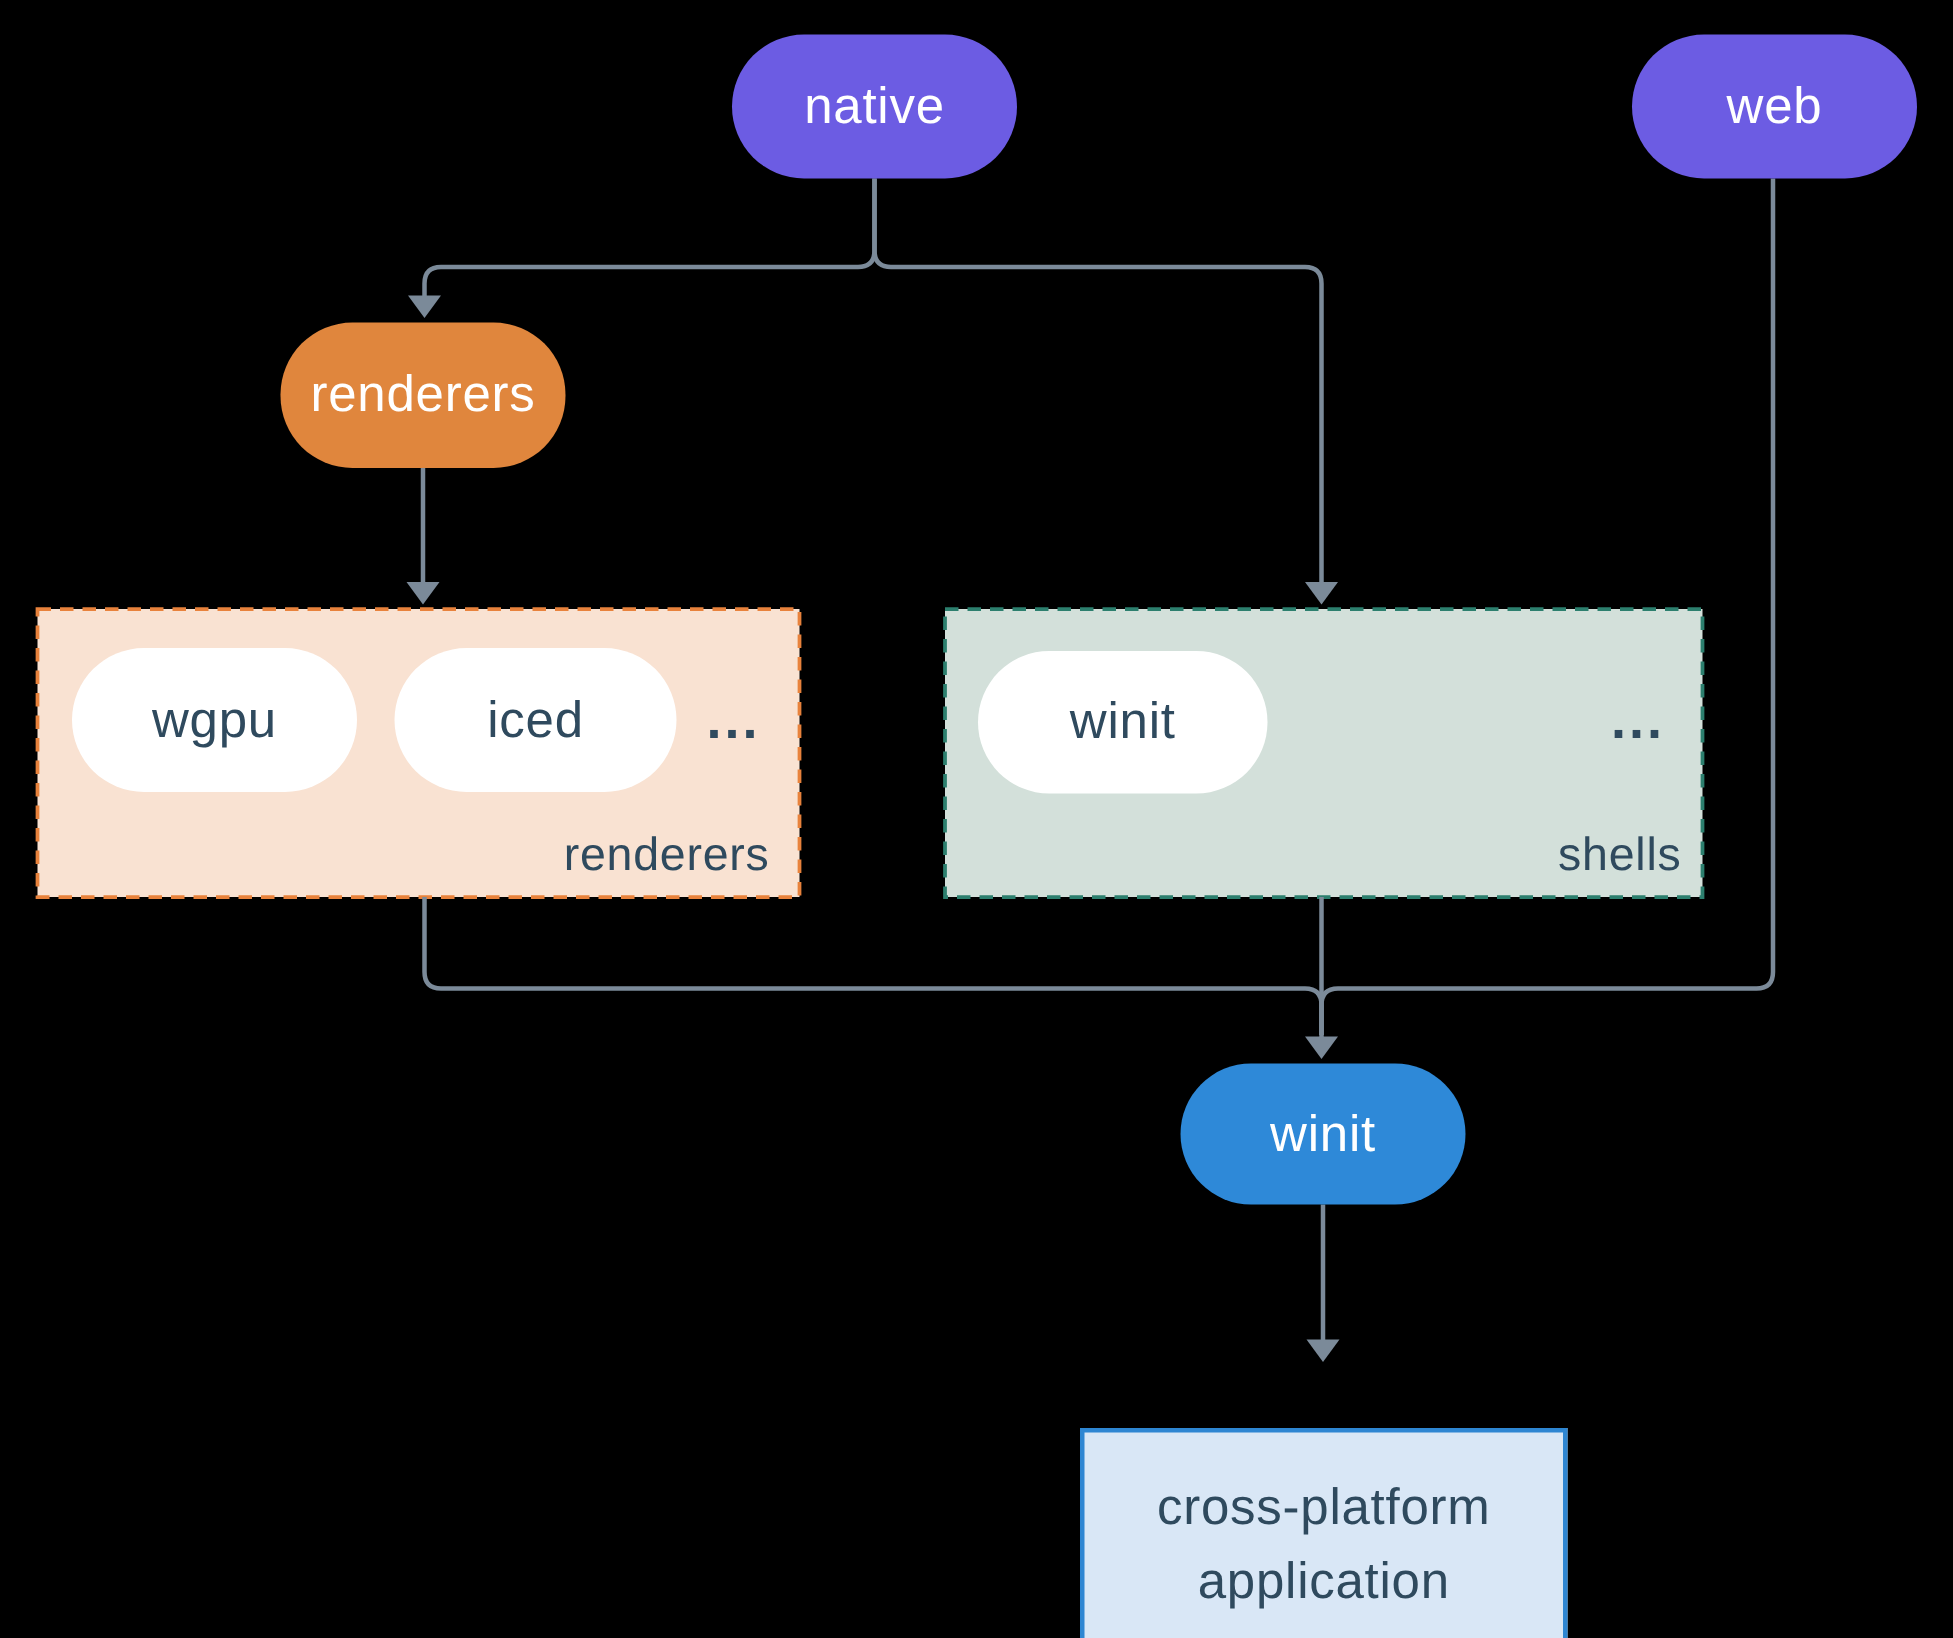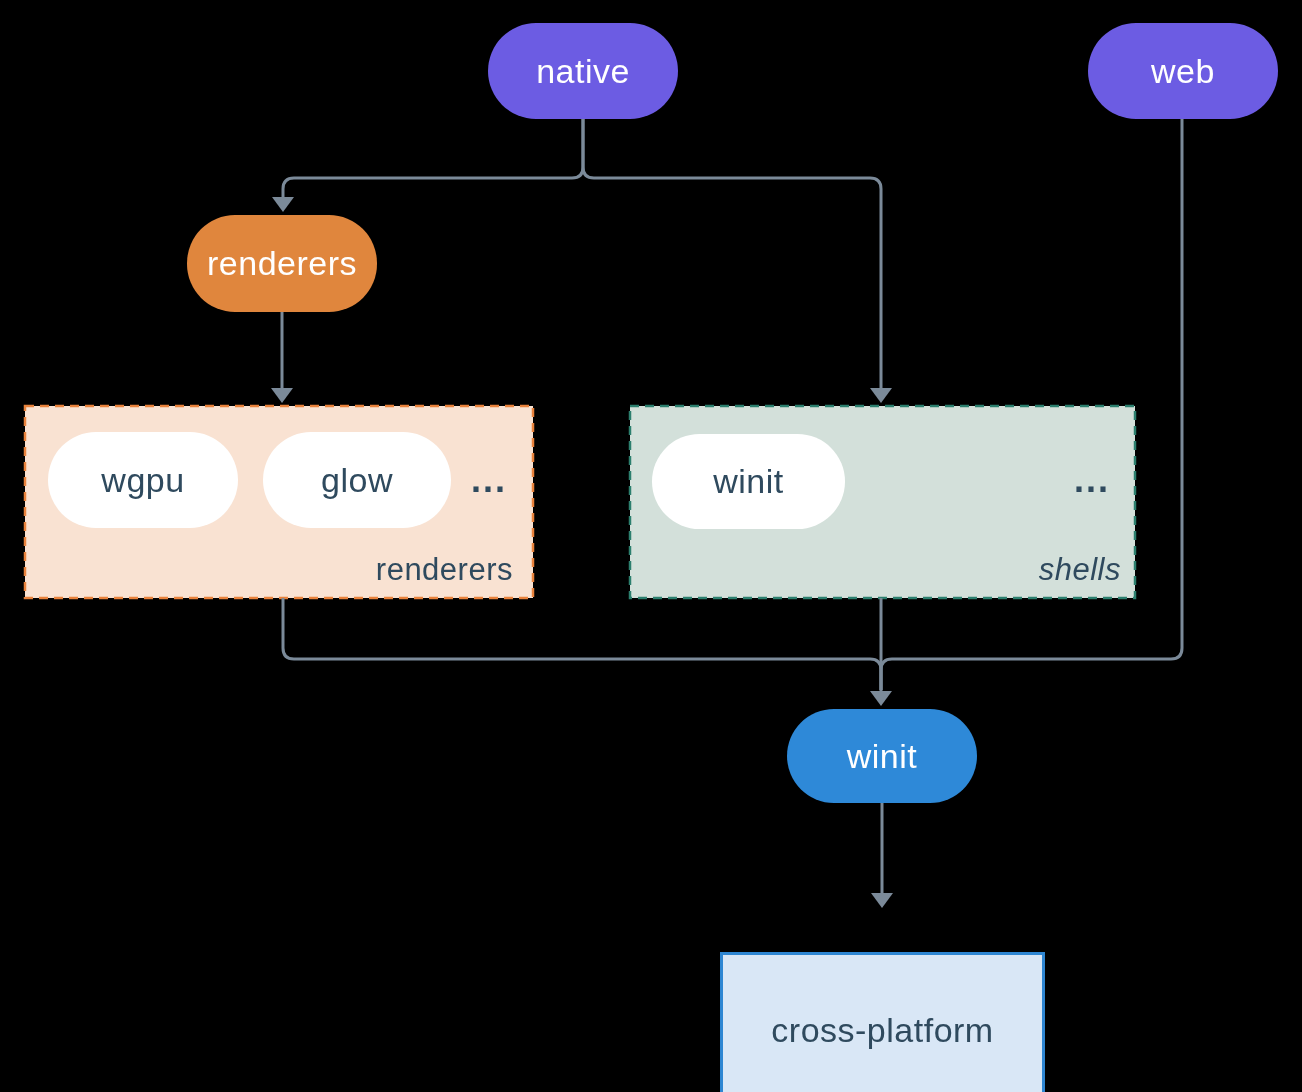--- a/index.html
+++ b/index.html
@@ -78,21 +78,21 @@
   .el-shells    { left: 432px; }
 
   .group-label {
     position: absolute;
     right: 20px;
     bottom: 10px;
     font-size: 31px;
     color: var(--dark-text);
     letter-spacing: 0.5px;
   }
-  .group-label-shells { right: 14px; font-style: italic; }
+  .group-label-shells { right: 14px; }
 
   .app-box {
     position: absolute;
     left: 720px; top: 912px;
     width: 325px; height: 156px;
     background: var(--app-fill);
     border: 3px solid var(--app-border);
     display: flex;
     flex-direction: column;
     align-items: center;
@@ -129,28 +129,29 @@
     <path class="arrowhead" d="M871 893 L893 893 L882 908 Z"></path>
   </svg>
 
   <div class="pill pill-native">native</div>
   <div class="pill pill-web">web</div>
   <div class="pill pill-graphics">renderers</div>
   <div class="pill pill-iced">winit</div>
 
   <div class="group-overlay group-overlay-renderers">
     <div class="white-pill wp-wgpu">wgpu</div>
-    <div class="white-pill wp-glow">glow</div>
+    <div class="white-pill wp-glow">iced</div>
     <div class="ellipsis el-renderers">...</div>
     <div class="group-label">renderers</div>
   </div>
 
   <div class="group-overlay group-overlay-shells">
     <div class="white-pill wp-winit">winit</div>
     <div class="ellipsis el-shells">...</div>
     <div class="group-label group-label-shells">shells</div>
   </div>
 
   <div class="app-box">
     <span>cross-platform</span>
+    <span>application</span>
   </div>
 
 </div>
 
 </body></html>

